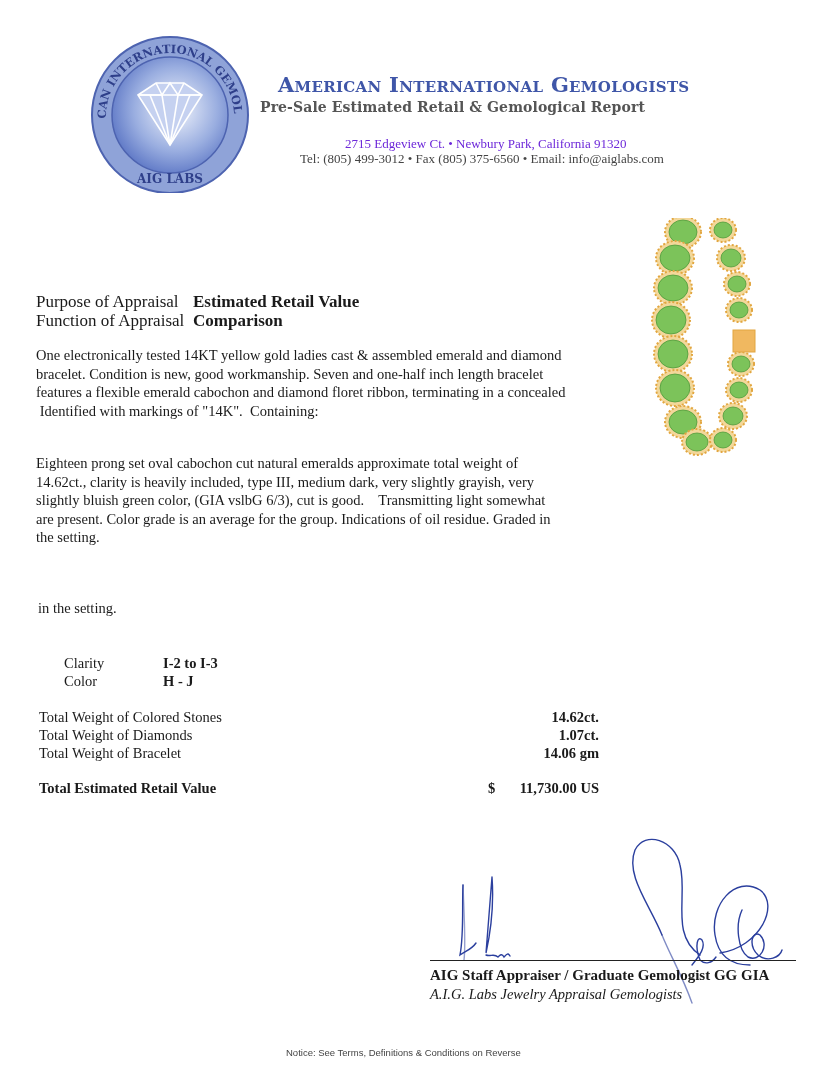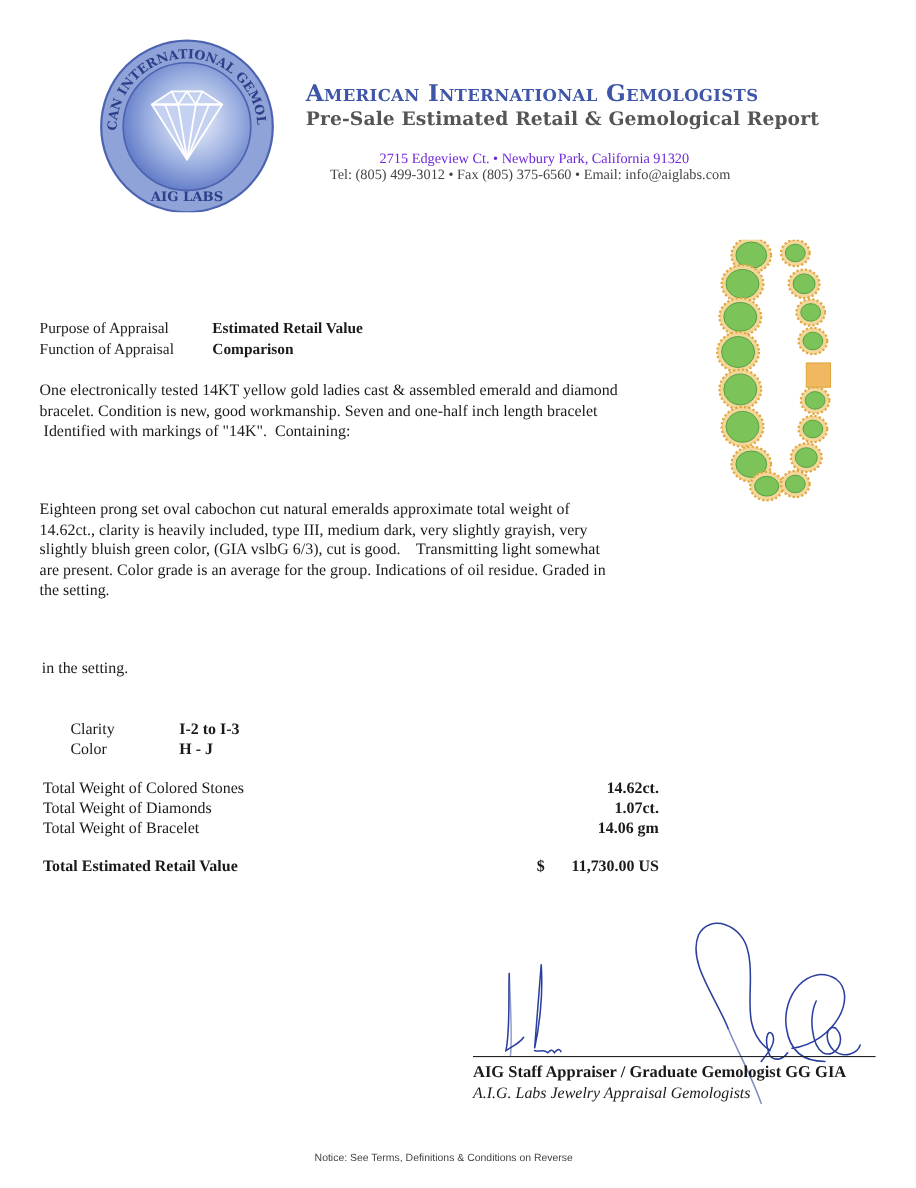--- a/index.html
+++ b/index.html
@@ -6,27 +6,27 @@
   body { width: 833px; height: 1080px; position: relative; overflow: hidden;
          font-family: "Liberation Serif", serif; color: #1a1a1a; }
   .abs { position: absolute; }
 
   
   #logo { left: 86px; top: 33px; width: 168px; height: 160px; }
 
   
   #org-name { left: 278px; top: 72px; font-family: "DejaVu Serif", serif; font-size: 21px; color: #3f56a8;
               font-variant: small-caps; letter-spacing: 0.3px; font-weight: bold; white-space: nowrap; }
-  #report-title { left: 278px; top: 99px; font-family: "DejaVu Serif", serif; font-size: 17px; font-weight: bold;
+  #report-title { left: 260px; top: 99px; font-family: "DejaVu Serif", serif; font-size: 14px; font-weight: bold;
                   color: #555555; white-space: nowrap; letter-spacing: 0.1px; }
   #addr1 { left: 345px; top: 136px; font-size: 13px; color: #6d28d9; white-space: nowrap; }
   #addr2 { left: 300px; top: 151px; font-size: 13px; color: #444; white-space: nowrap; }
 
   
-  .kv { font-size: 14px; white-space: nowrap; }
+  .kv { font-size: 17px; white-space: nowrap; }
   .kv .k { position: absolute; left: 0; }
   .kv .v { position: absolute; left: 157px; font-weight: bold; }
   #purpose-row { left: 36px; top: 292px; width: 400px; height: 18px; }
   #function-row { left: 36px; top: 311px; width: 400px; height: 18px; }
 
   .para { font-size: 14.5px; line-height: 18.5px; left: 36px; }
   .para .line { display: block; white-space: nowrap; }
   #desc-para { top: 346px; }
   #emerald-para { top: 454px; }
   #diamond-para { top: 599px; left: 38px; }
@@ -135,20 +135,21 @@
   <span class="v">Estimated Retail Value</span>
 </div>
 <div id="function-row" class="abs kv">
   <span class="k">Function of Appraisal</span>
   <span class="v">Comparison</span>
 </div>
 
 <div id="desc-para" class="abs para">
   <span class="line">One electronically tested 14KT yellow gold ladies cast &amp; assembled emerald and diamond</span>
   <span class="line">bracelet. Condition is new, good workmanship.  Seven and one-half inch length bracelet</span>
+  <span class="line">features a flexible emerald cabochon and diamond floret ribbon, terminating in a concealed</span>
   <span class="line" style="white-space:pre"> Identified with markings of "14K".  Containing:</span>
 </div>
 
 <div id="emerald-para" class="abs para">
   <span class="line">Eighteen prong set oval cabochon cut natural emeralds approximate total weight of</span>
   <span class="line">14.62ct., clarity is heavily included, type III, medium dark, very slightly grayish, very</span>
   <span class="line" style="white-space:pre">slightly bluish green color, (GIA vslbG 6/3), cut is good.    Transmitting light somewhat</span>
   <span class="line">are present. Color grade is an average for the group. Indications of oil residue. Graded in</span>
   <span class="line">the setting.</span>
 </div>

